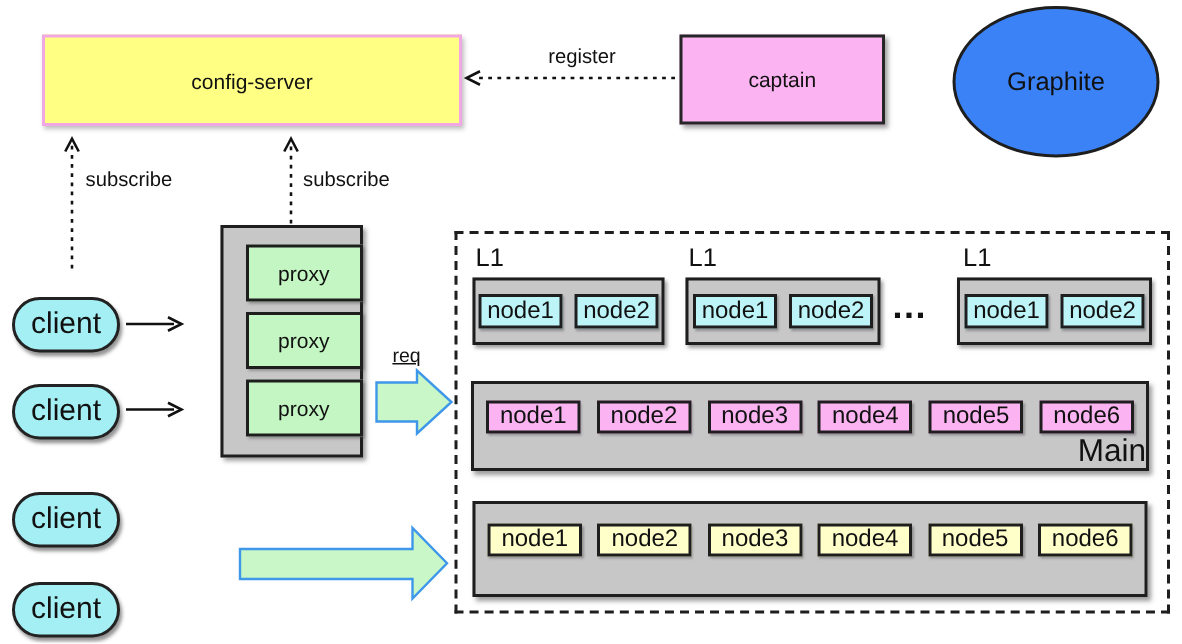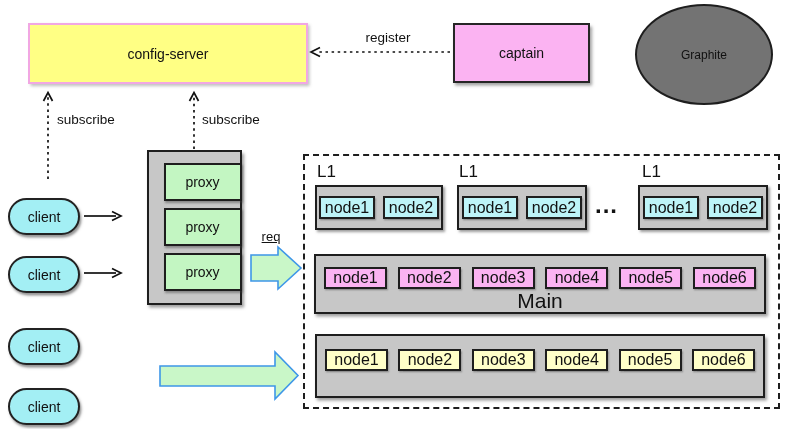--- a/index.html
+++ b/index.html
@@ -15,28 +15,28 @@
     background:#FFFF84;border:2px solid #F1A7E3;font-size:14px;
     box-shadow:1.5px 2px 3px rgba(110,110,110,.45);
   }
   .captain{
     left:453px;top:23px;width:137px;height:60px;
     background:#FBB3F2;border:2px solid #262626;font-size:14px;
     box-shadow:2px 2.5px 3px rgba(70,70,70,.5);
   }
   .graphite{
     left:635px;top:4px;width:138px;height:101px;border-radius:50%;
-    background:#737373;border:2px solid #1e1e1e;font-size:12px;
+    background:#3b82f6;border:2px solid #1e1e1e;font-size:17px;
   }
   .lbl{position:absolute;font-size:13.5px;white-space:nowrap;}
   .req-lbl{left:251px;top:229px;width:40px;text-align:center;font-size:13px;text-decoration:underline;}
 
   .client{
     left:8px;width:72px;height:37px;border-radius:19px;
-    background:#A3EFF4;border:2px solid #222;font-size:14px;
+    background:#A3EFF4;border:2px solid #222;font-size:20px;
     box-shadow:1.5px 2.5px 2.5px rgba(60,60,60,.55);
   }
   .proxy-stack{
     left:147px;top:150px;width:95px;height:155px;
     background:#C7C7C7;border:2px solid #1e1e1e;
     display:flex;flex-direction:column;align-items:center;
     padding-top:11px;gap:7px;
     box-shadow:2px 2.5px 3px rgba(60,60,60,.5);
     padding-left:16px;
   }
@@ -60,21 +60,21 @@
     box-shadow:1px 1.5px 1.5px rgba(60,60,60,.4);
   }
   .l1-node{width:56px;height:23px;background:#BDF4F8;}
   .ellipsis{position:absolute;left:595px;top:191px;font-size:24px;font-weight:bold;letter-spacing:1px;}
 
   .rack{
     background:#C7C7C7;border:2px solid #1e1e1e;display:flex;flex-direction:column;
     box-shadow:2px 2.5px 3px rgba(60,60,60,.5);
   }
   .rack-row{display:flex;justify-content:space-between;padding:0 8px;}
-  .rack-label{text-align:center;font-size:21px;line-height:22px;margin-top:1px;}
+  .rack-label{text-align:right;font-size:21px;line-height:22px;margin-top:1px;}
   .main-rack{left:314px;top:254px;width:452px;height:60px;padding-top:11px;}
   .backup-rack{left:315px;top:334px;width:450px;height:64px;padding-top:13px;}
   .main-node{width:63px;height:22px;background:#FBB3F2;}
   .backup-node{width:63px;height:22px;background:#FFFFC9;}
 
   svg.overlay{position:absolute;left:0;top:0;pointer-events:none;}
   .conn{stroke:#111;stroke-width:1.7;fill:none;}
   .dash{stroke-dasharray:2.5 3.6;}
   .block-arrow{fill:#C9F7C8;stroke:#3E97E8;stroke-width:1.6;}
 </style>

